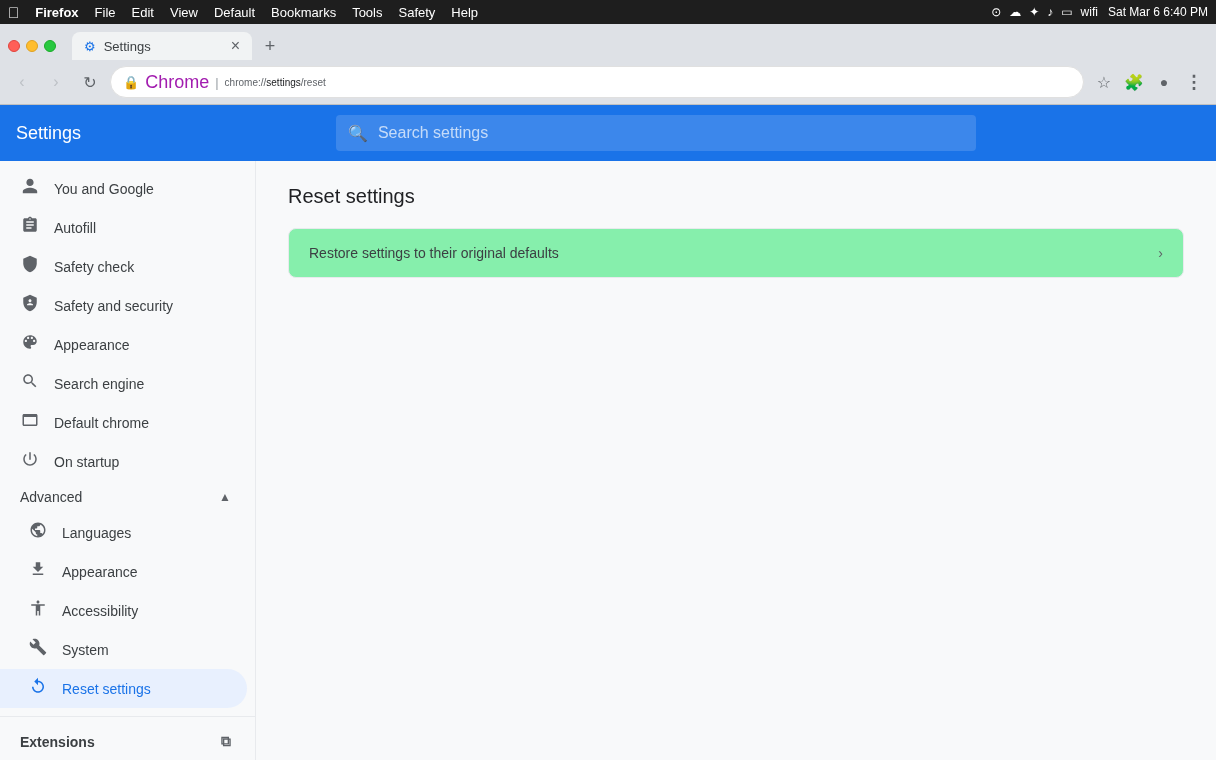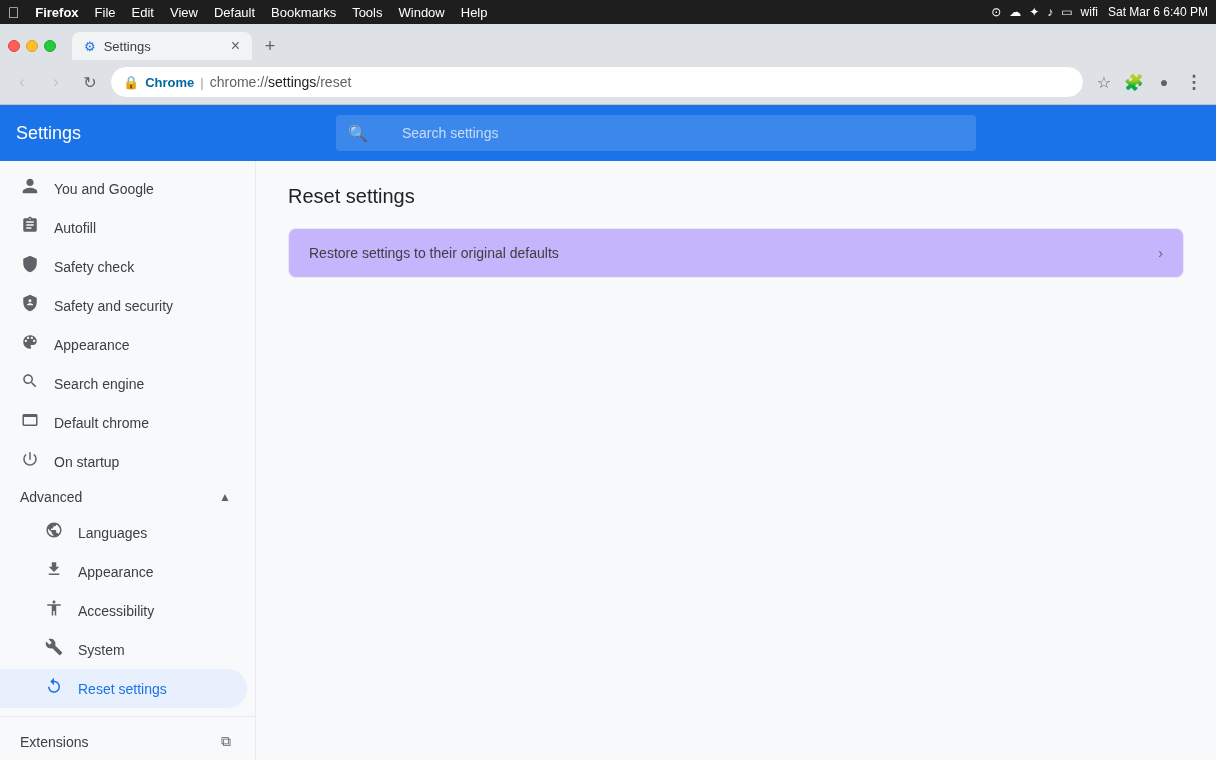--- a/index.html
+++ b/index.html
@@ -73,23 +73,23 @@
       background: white;
       border-radius: 20px;
       display: flex;
       align-items: center;
       padding: 4px 12px;
       gap: 6px;
       border: 1px solid #e0e0e0;
       height: 32px;
     }
     .address-bar-lock { color: #5f6368; font-size: 13px; }
-    .address-bar-chrome { color: #0369a1; font-size: 13px; font-weight: 700; }
+    .address-bar-chrome { color: #a21caf; font-size: 18px; font-weight: 400; }
     .address-bar-sep { color: #9aa0a6; font-size: 13px; }
-    .address-bar-url { font-size: 14px; color: #202124; }
+    .address-bar-url { font-size: 10px; color: #202124; }
     .address-bar-url .highlight { color: #202124; }
     .address-bar-url .dim { color: #5f6368; }
     .nav-right-btns { display: flex; gap: 2px; }
 
     
     .settings-wrapper {
       display: flex;
       height: calc(760px - 24px - 33px - 46px);
       background: #f8f9fa;
     }
@@ -114,21 +114,21 @@
       background: rgba(255,255,255,0.15);
       border-radius: 4px;
       display: flex;
       align-items: center;
       padding: 0 12px;
       gap: 10px;
       height: 36px;
       max-width: 640px;
     }
     .search-bar-icon { color: rgba(255,255,255,0.8); font-size: 16px; }
-    .search-bar-input { background: transparent; border: none; outline: none; color: rgba(255,255,255,0.9); font-size: 14px; flex: 1; margin-left: 24px; }
+    .search-bar-input { background: transparent; border: none; outline: none; color: rgba(255,255,255,0.9); font-size: 16px; flex: 1; }
     .search-bar-input::placeholder { color: rgba(255,255,255,0.7); }
 
     
     .sidebar {
       width: 256px;
       background: #f8f9fa;
       overflow-y: auto;
       flex-shrink: 0;
       padding-top: 8px;
       border-right: 1px solid #e8eaed;
@@ -155,21 +155,21 @@
       font-size: 14px;
       color: #3c4043;
       font-weight: 500;
       margin-right: 8px;
     }
     .sidebar-section-arrow { margin-left: auto; font-size: 12px; color: #5f6368; }
 
     .sidebar-sub-item {
       display: flex;
       align-items: center;
-      padding: 8px 16px 8px 44px;
+      padding: 8px 16px 8px 28px;
       gap: 14px;
       cursor: pointer;
       font-size: 14px;
       color: #3c4043;
       border-radius: 0 24px 24px 0;
       margin-right: 8px;
       text-align: center;
     }
     .sidebar-sub-item.active { background: #e8f0fe; color: #1a73e8; font-weight: 500; }
     .sidebar-sub-item.active .sidebar-icon { color: #1a73e8; }
@@ -179,37 +179,38 @@
     .sidebar-ext {
       display: flex;
       align-items: center;
       padding: 8px 16px 8px 20px;
       gap: 25px;
       cursor: pointer;
       font-size: 14px;
       color: #3c4043;
       border-radius: 0 24px 24px 0;
       margin-right: 8px;
+      font-weight: bold;
     }
 
     
     .main-content {
       flex: 1;
       padding: 24px 32px;
       overflow-y: auto;
       background: #f8f9fa;
     }
     .page-title {
       font-size: 20px;
       font-weight: 400;
       color: #202124;
       margin-bottom: 20px;
     }
     .settings-card {
-      background: #c4b5fd;
+      background: #86efac;
       border-radius: 8px;
       border: 1px solid #e8eaed;
       overflow: hidden;
     }
     .settings-row {
       display: flex;
       align-items: center;
       padding: 16px 20px;
       cursor: pointer;
       border-bottom: 1px solid #e8eaed;
@@ -227,21 +228,21 @@
 <div class="menubar">
   <div class="menubar-left">
     <span class="apple-icon"></span>
     <span class="menubar-item bold">Firefox</span>
     <span class="menubar-item">File</span>
     <span class="menubar-item">Edit</span>
     <span class="menubar-item">View</span>
     <span class="menubar-item">Default</span>
     <span class="menubar-item">Bookmarks</span>
     <span class="menubar-item">Tools</span>
-    <span class="menubar-item">Window</span>
+    <span class="menubar-item">Safety</span>
     <span class="menubar-item">Help</span>
   </div>
   <div class="menubar-right">
     <span style="display:flex;gap:8px;align-items:center;">
       <span>⊙</span>
       <span>☁</span>
       <span>✦</span>
       <span>♪</span>
       <span>▭</span>
       <span>wifi</span>

